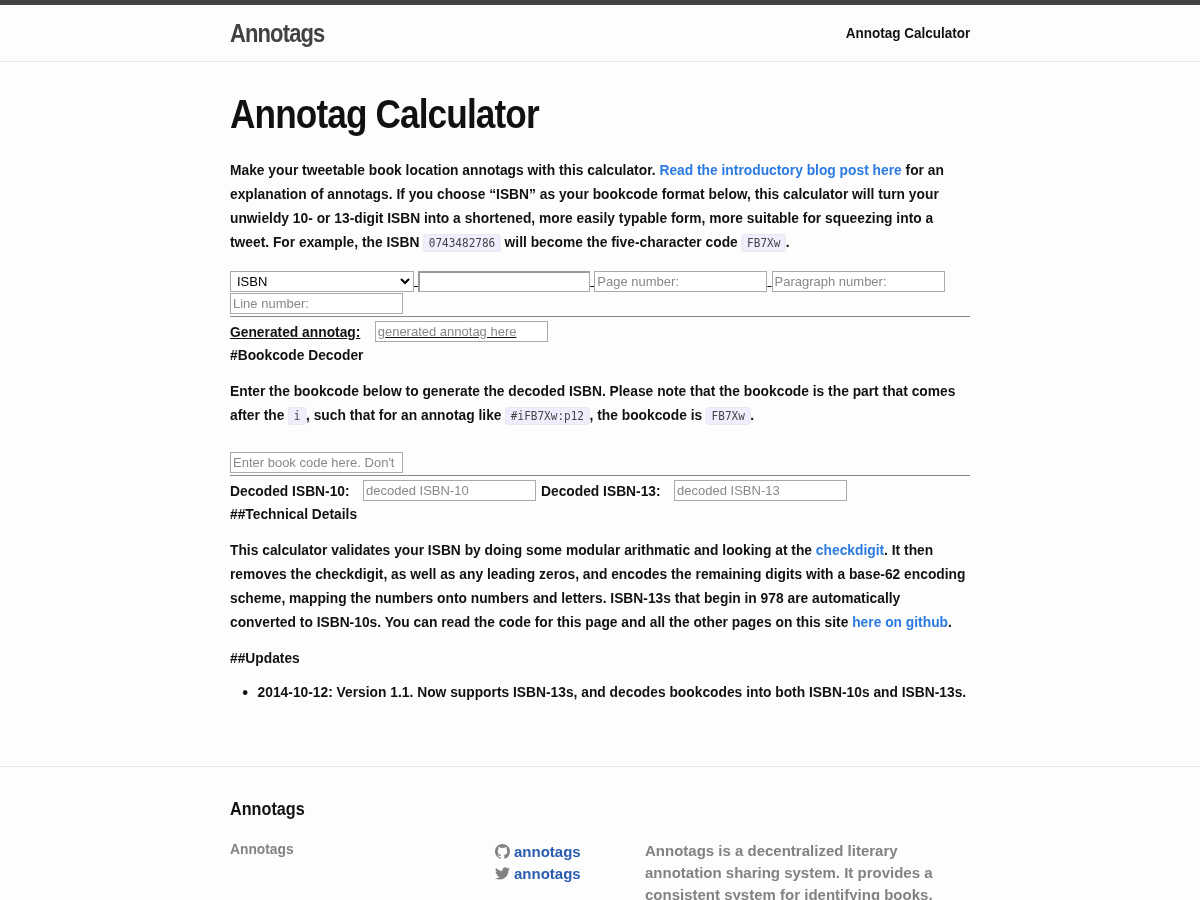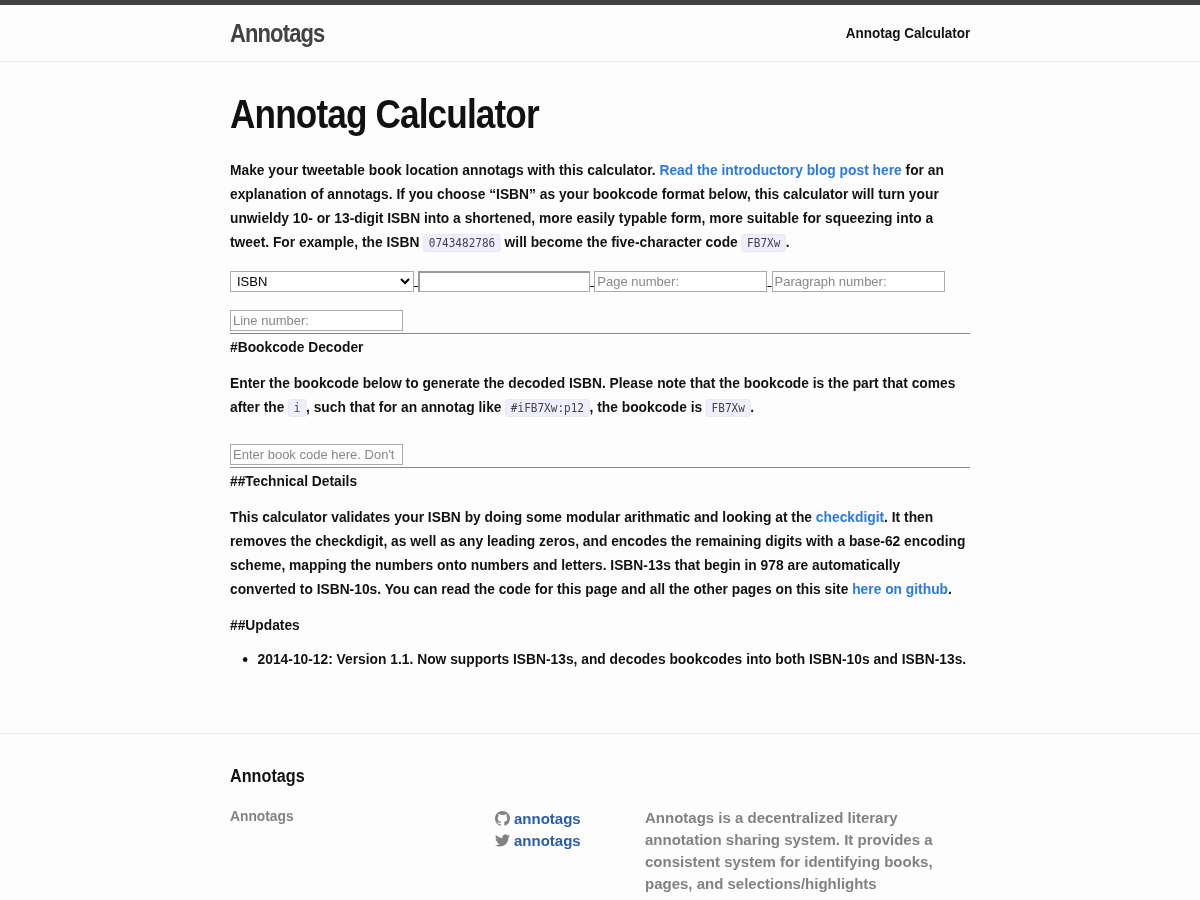--- a/index.html
+++ b/index.html
@@ -87,35 +87,45 @@
     <span>Make your tweetable book location annotags with this calculator. </span><a class="link">Read the introductory blog post here</a><span> for an explanation of annotags. If you choose “ISBN” as your bookcode format below, this calculator will turn your unwieldy 10- or 13-digit ISBN into a shortened, more easily typable form, more suitable for squeezing into a tweet. For example, the ISBN </span><code>0743482786</code><span> will become the five-character code </span><code>FB7Xw</code><span>.</span>
   </p>
 
   <div class="form-row">
     <select>
       <option>ISBN</option>
     </select>
     <input class="isbn-input" type="text" value="" style="">
     <input class="small-input" type="text" placeholder="Page number:" style="">
     <input class="small-input" type="text" placeholder="Paragraph number:" style="">
-    <div style="margin-top:18px;">
+    <div style="margin-top:1px;">
       <input class="small-input" type="text" placeholder="Line number:" style="">
     </div>
     <hr>
+    <div class="label-line">
+      <span class="lbl">Generated annotag:</span>
+      <input class="gen-input" type="text" placeholder="generated annotag here" style="">
+    </div>
   </div>
 
   <div class="heading-md">#Bookcode Decoder</div>
 
   <p class="narrow">
     <span>Enter the bookcode below to generate the decoded ISBN. Please note that the bookcode is the part that comes after the </span><code>i</code><span>, such that for an annotag like </span><code>#iFB7Xw:p12</code><span>, the bookcode is </span><code>FB7Xw</code><span>.</span>
   </p>
 
   <div style="margin-top:24px;">
     <input class="small-input" type="text" placeholder="Enter book code here. Don't" style="">
     <hr>
+    <div class="label-line">
+      <span class="lbl">Decoded ISBN-10:</span>
+      <input class="small-input" type="text" placeholder="decoded ISBN-10" style="">
+      <span class="lbl" style="margin-left:2px;">Decoded ISBN-13:</span>
+      <input class="small-input" type="text" placeholder="decoded ISBN-13" style="">
+    </div>
   </div>
 
   <div class="heading-md">##Technical Details</div>
 
   <p class="narrow">
     <span>This calculator validates your ISBN by doing some modular arithmatic and looking at the </span><a class="link">checkdigit</a><span>. It then removes the checkdigit, as well as any leading zeros, and encodes the remaining digits with a base-62 encoding scheme, mapping the numbers onto numbers and letters. ISBN-13s that begin in 978 are automatically converted to ISBN-10s. You can read the code for this page and all the other pages on this site </span><a class="link">here on github</a><span>.</span>
   </p>
 
   <div class="heading-md" style="margin-top:15px;margin-bottom:0;">##Updates</div>
   <ul class="narrow">

